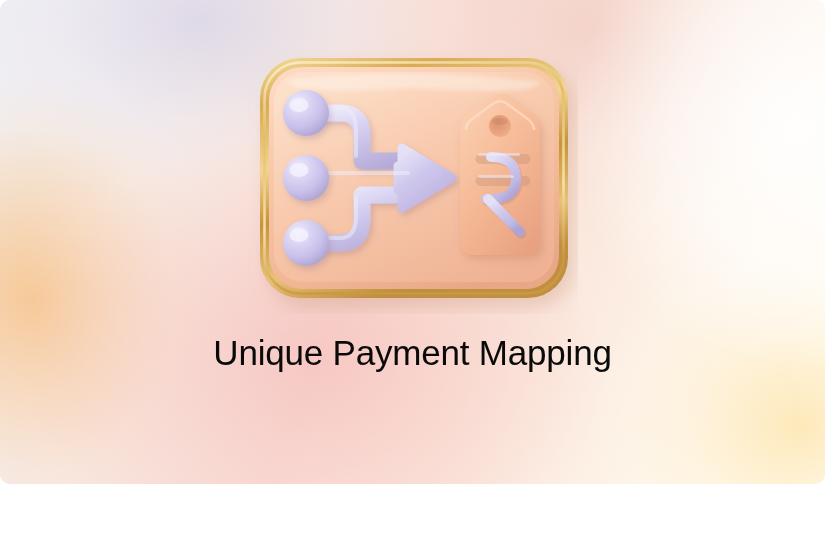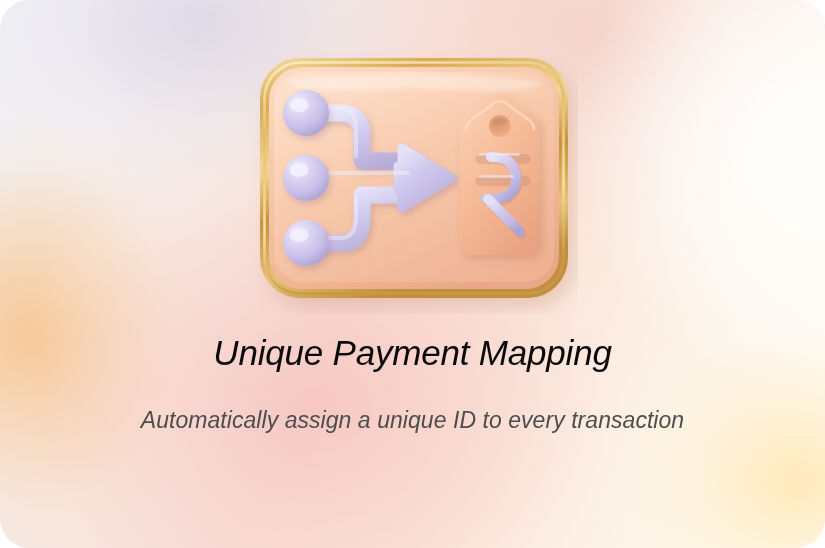--- a/index.html
+++ b/index.html
@@ -10,26 +10,25 @@
   body {
     width: 825px;
     height: 548px;
     font-family: "Liberation Sans", sans-serif;
     overflow: hidden;
   }
 
   .feature-card {
     position: relative;
     width: 825px;
-    height: 548px;
-    border-radius: 30px;
+    height: 484px;
+    border-radius: 10px;
     overflow: hidden;
     background: #f7ecec;
     box-sizing: border-box;
-    font-style: italic;
   }
 
   
   .bg-layer {
     position: absolute;
     inset: 0;
     pointer-events: none;
   }
   .bg-base {
     background:
@@ -268,17 +267,16 @@
             <path d="M233 143 H266"></path>
           </g>
         </g>
       </g>
     </svg>
   </div>
 
   <div class="text-block">
     <h2 class="feature-title">Unique Payment Mapping</h2>
     <p class="feature-desc">
-      <span class="desc-line">Automatically assign a unique ID to every transaction</span>
     </p>
   </div>
 
 </div>
 
 </body></html>

